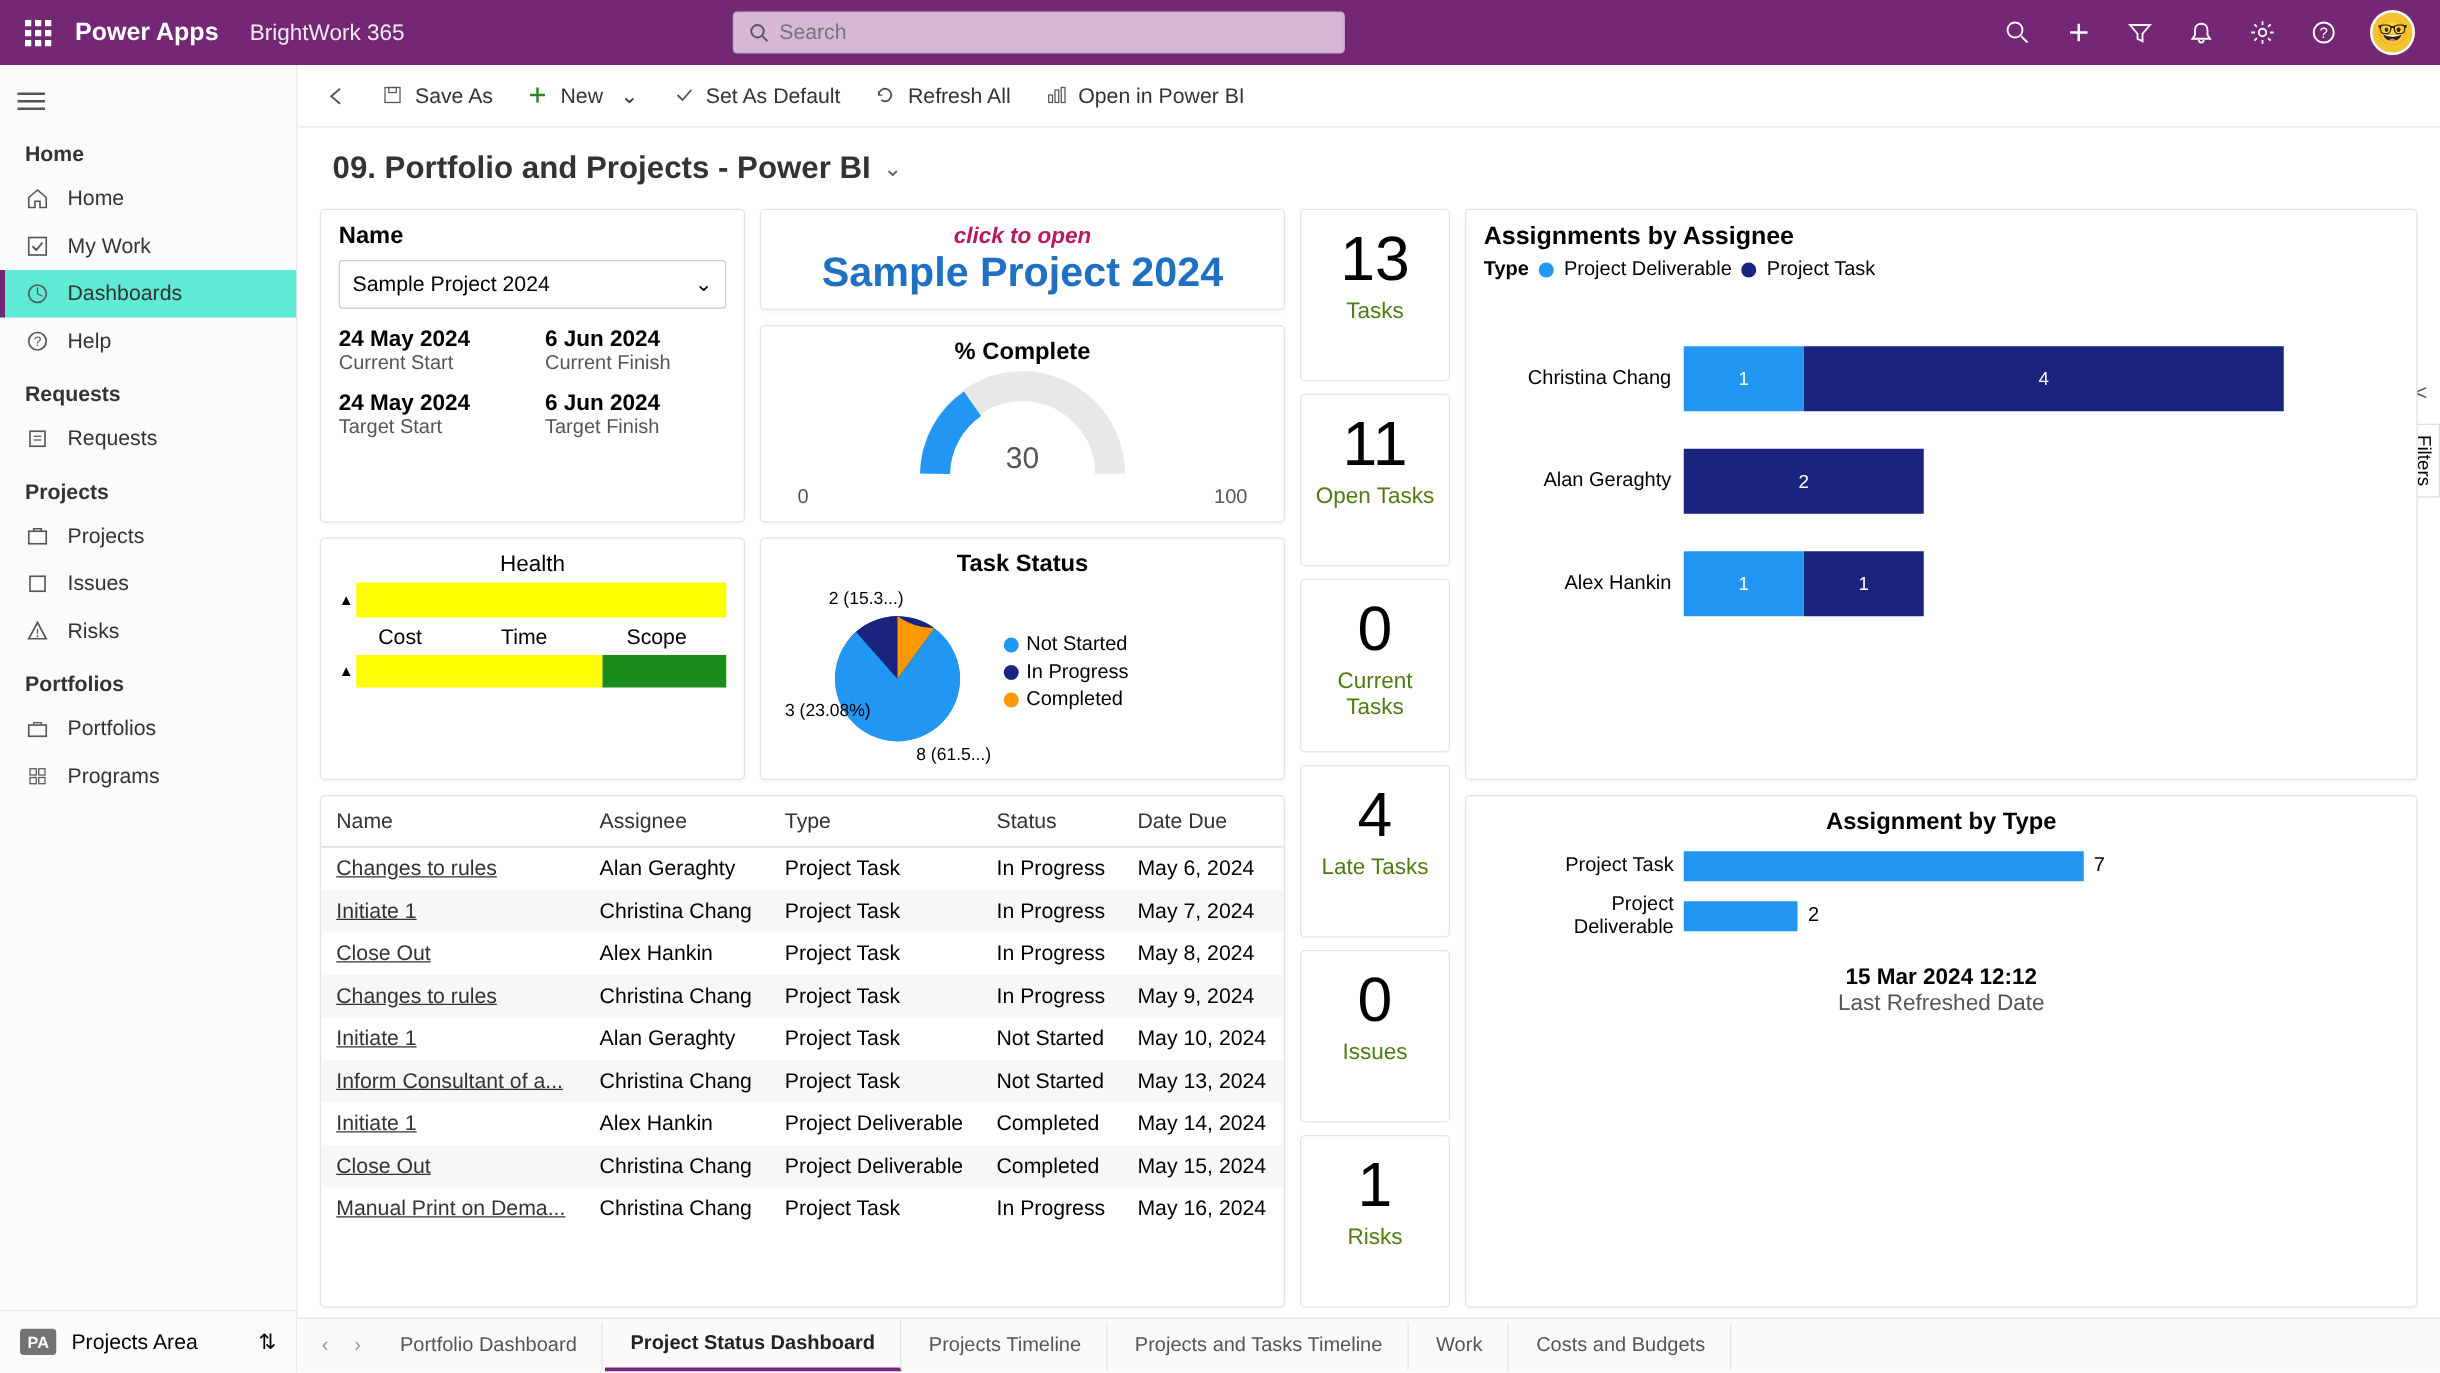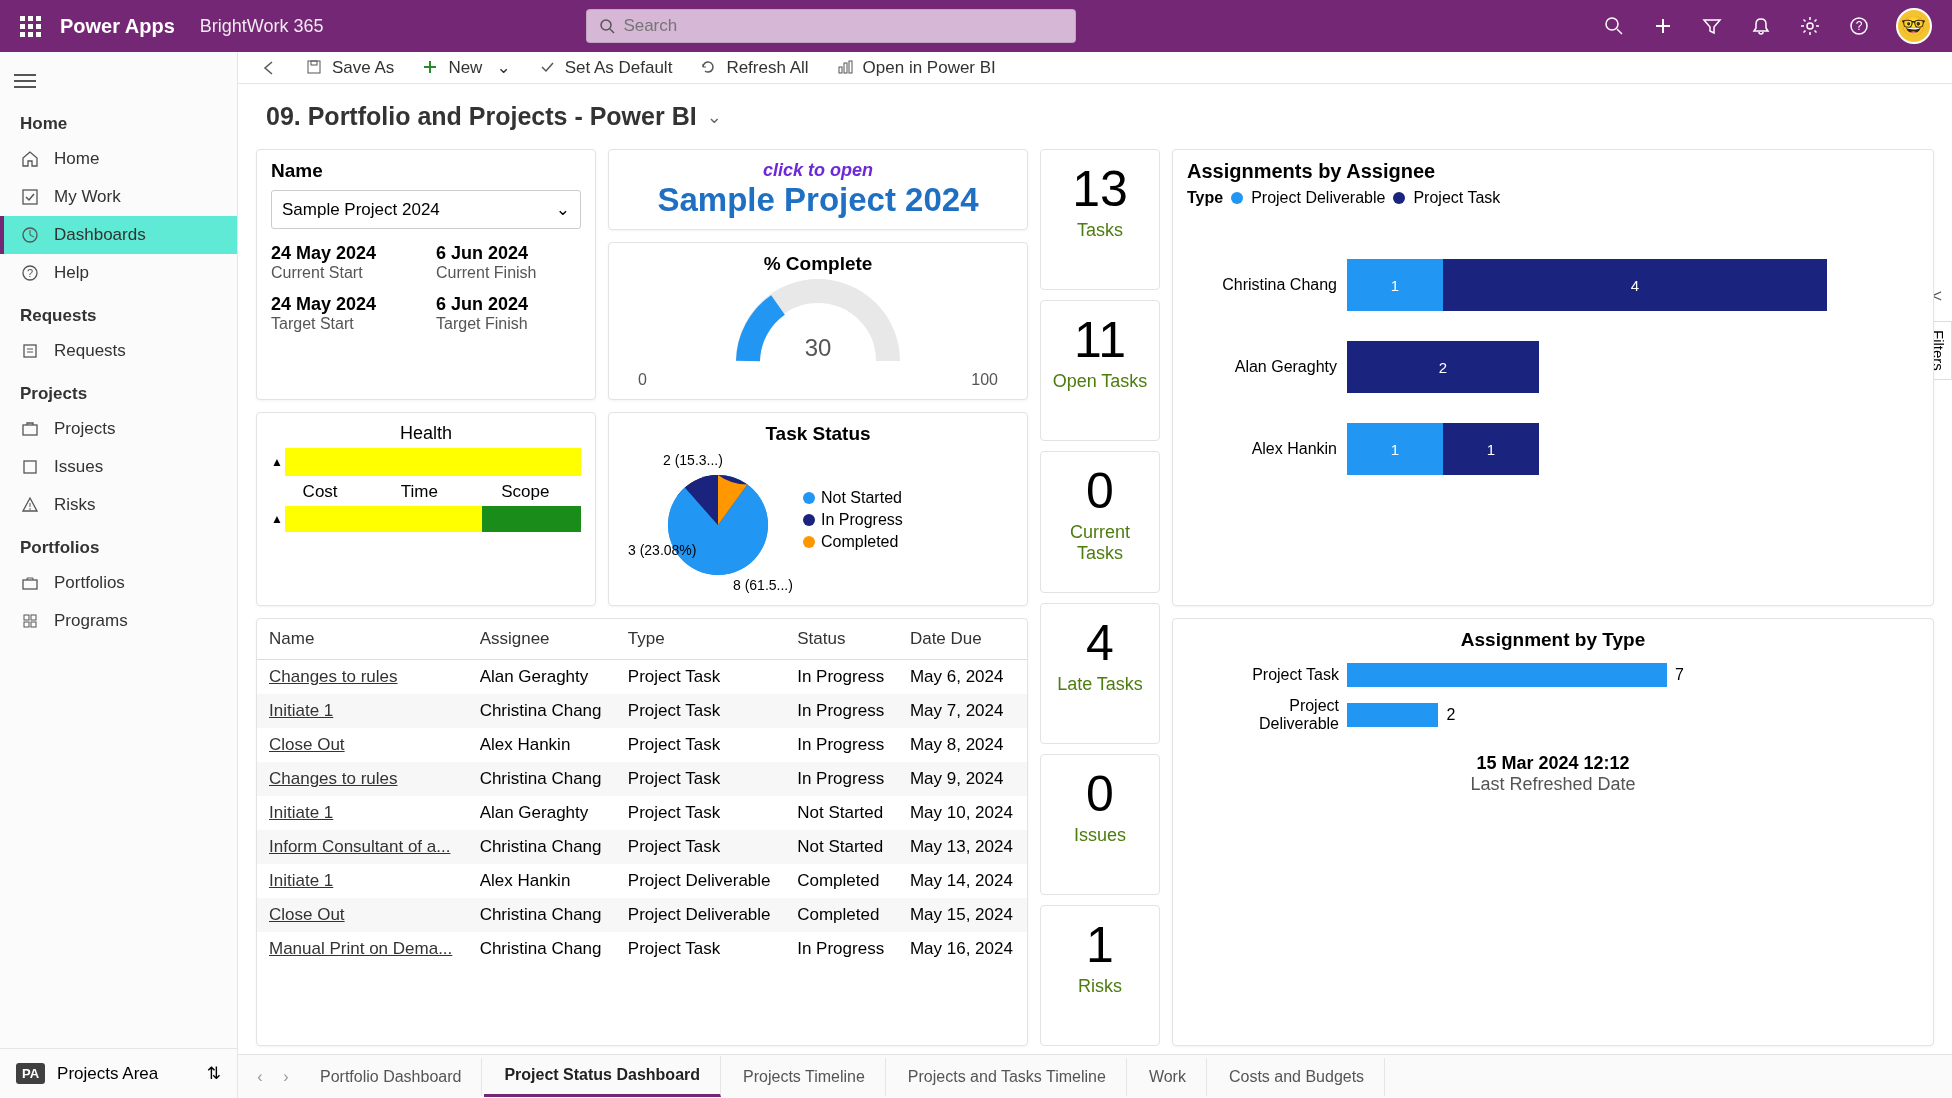--- a/index.html
+++ b/index.html
@@ -23,27 +23,27 @@
 
 
 .sidebar { width: 238px; background: #fbfbfb; border-right: 1px solid #e5e5e5; padding-top: 10px; display: flex; flex-direction: column; }
 .hamburger { padding: 8px 14px; cursor: pointer; }
 .hamburger div { width: 22px; height: 2px; background: #555; margin: 4px 0; }
 .nav-section { font-size: 17px; font-weight: 600; color: #333; padding: 14px 20px 6px; }
 .nav-item { display: flex; align-items: center; padding: 9px 20px; font-size: 17px; color: #333; cursor: pointer; gap: 14px; }
 .nav-item.active { background: #5eead4; border-left: 4px solid #742774; padding-left: 16px; }
 .nav-icon { width: 20px; height: 20px; display: flex; align-items: center; justify-content: center; }
 .area-switcher { margin-top: auto; border-top: 1px solid #e5e5e5; padding: 14px 16px; display: flex; align-items: center; gap: 12px; font-size: 17px; cursor: pointer; }
-.area-badge { background: #404040; color: white; font-size: 13px; font-weight: 600; padding: 3px 6px; border-radius: 3px; }
+.area-badge { background: #737373; color: white; font-size: 13px; font-weight: 600; padding: 3px 6px; border-radius: 3px; }
 
 
 .content { flex: 1; display: flex; flex-direction: column; background: #fff; }
 
 
-.toolbar { height: 32px; border-bottom: 1px solid #e5e5e5; display: flex; align-items: center; padding: 0 12px; gap: 8px; font-size: 17px; }
+.toolbar { height: 50px; border-bottom: 1px solid #e5e5e5; display: flex; align-items: center; padding: 0 12px; gap: 8px; font-size: 17px; }
 .tb-btn { display: flex; align-items: center; gap: 8px; padding: 6px 10px; cursor: pointer; color: #333; }
 .tb-icon { width: 18px; height: 18px; }
 
 
 .page-title-row { padding: 18px 28px 10px; display: flex; align-items: center; gap: 10px; }
 .page-title { font-size: 25px; font-weight: 600; color: #333; }
 
 
 .dash { flex: 1; padding: 8px 18px; display: grid; grid-template-columns: 340px 420px 120px 1fr; grid-template-rows: auto auto auto 1fr; gap: 12px; overflow: hidden; position: relative; }
 
@@ -64,21 +64,21 @@
 .hc-tri { font-size: 12px; }
 .hc-bar { flex: 1; height: 28px; }
 .hc-yellow { background: #ffff00; }
 .hc-green { background: #1a8c1a; }
 .hc-labels { display: flex; justify-content: space-around; font-size: 17px; margin: 6px 0 4px; }
 .hc-triple { display: flex; height: 26px; }
 .hc-triple div { flex: 1; }
 
 
 .projtitle { grid-column: 2; grid-row: 1; text-align: center; }
-.projtitle .cto { font-style: italic; font-size: 18px; color: #6d28d9; font-weight: 600; }
+.projtitle .cto { font-style: italic; font-size: 18px; color: #be185d; font-weight: 600; }
 .projtitle .pname { font-size: 33px; font-weight: 600; color: #1f6fc2; }
 
 
 .gaugecard { grid-column: 2; grid-row: 2; text-align: center; }
 .gaugecard .gt { font-size: 19px; font-weight: 600; margin-bottom: 6px; }
 .gauge { position: relative; width: 180px; height: 90px; margin: 0 auto; }
 .gauge svg { width: 100%; height: 100%; }
 .gauge-val { font-size: 24px; font-weight: 500; fill:#555; }
 .gauge-lbls { display: flex; justify-content: space-between; font-size: 16px; color: #555; padding: 0 15px; }
 

